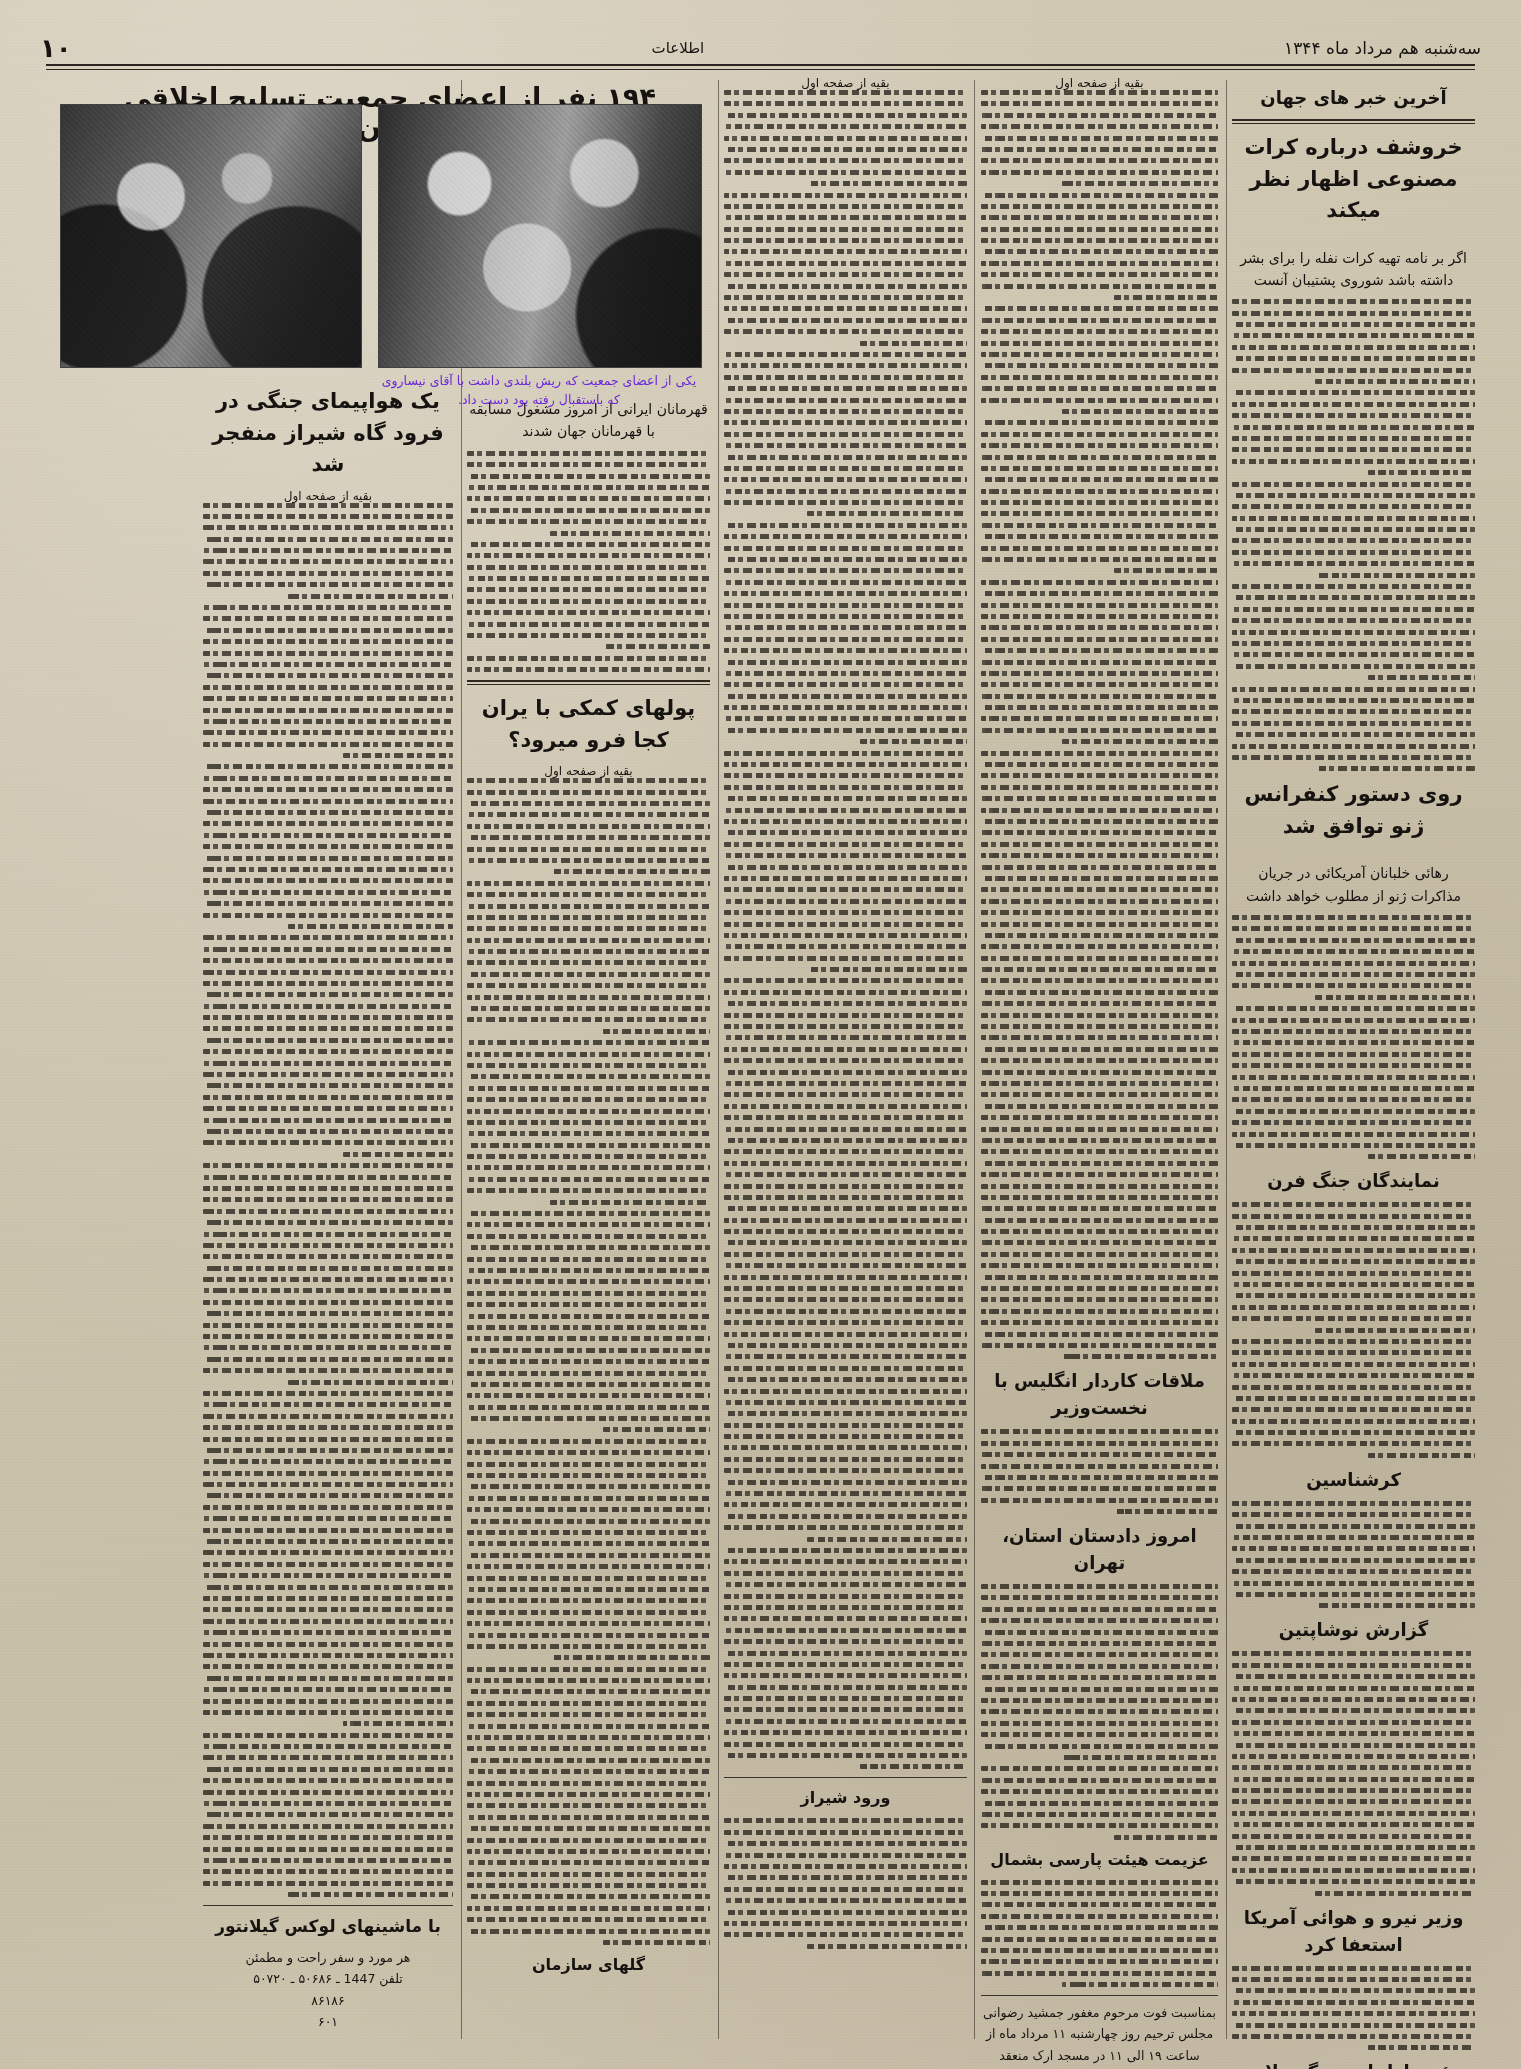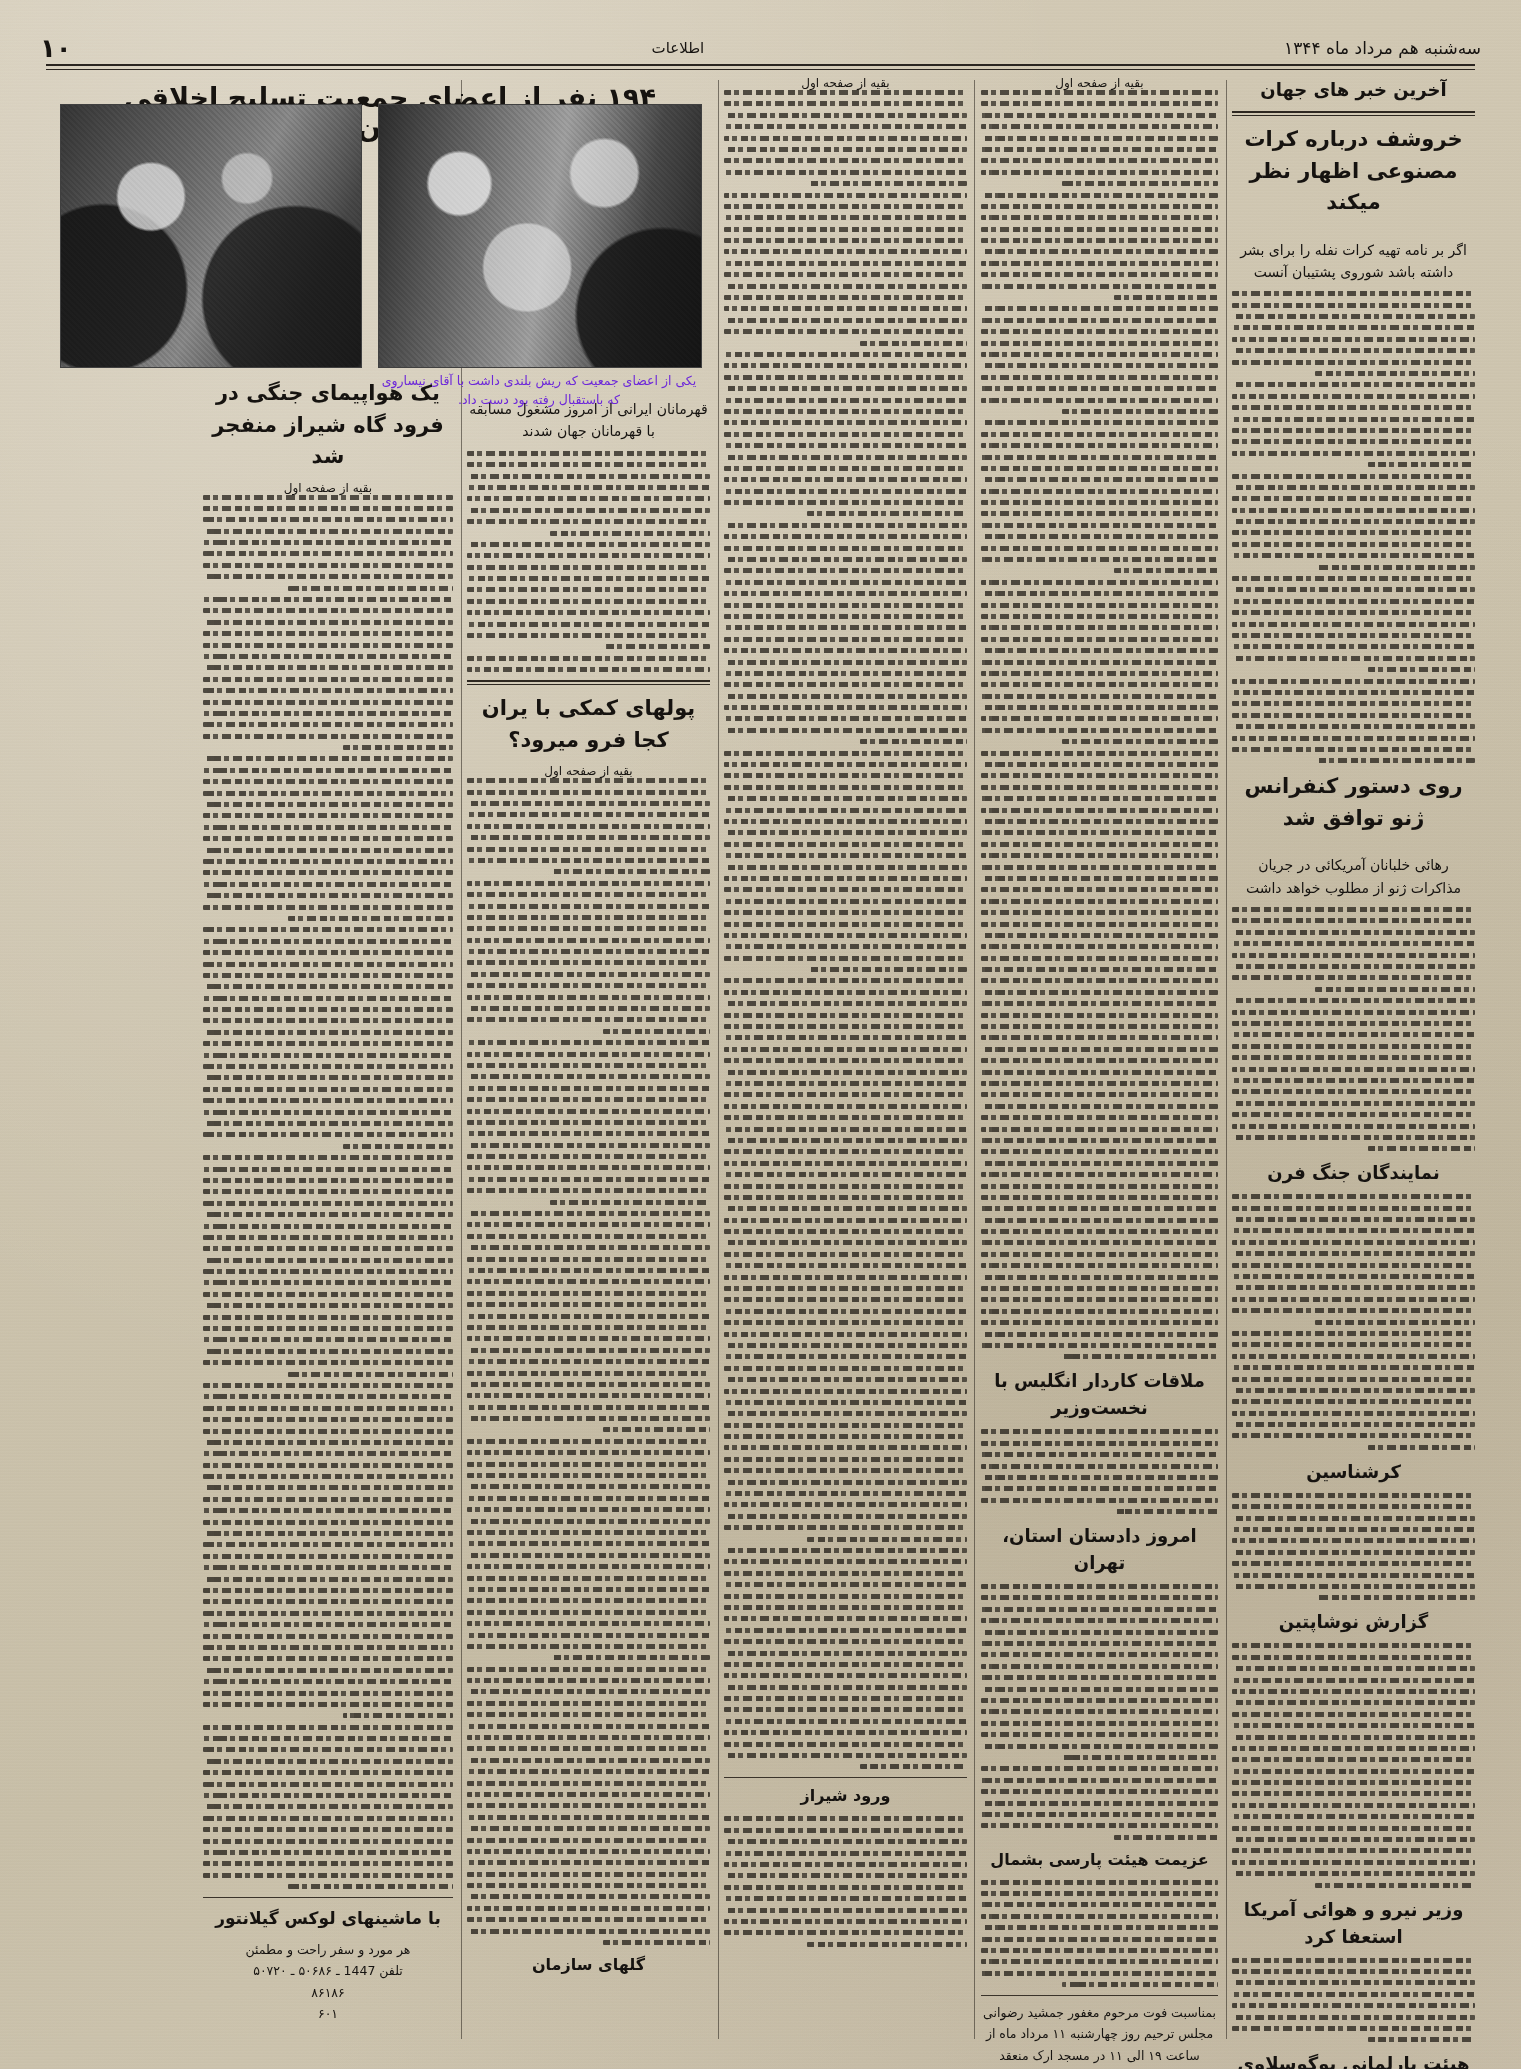--- a/index.html
+++ b/index.html
@@ -45,21 +45,21 @@
 
   .c1{right:46px;width:243px;}   
   .c2{right:303px;width:237px;}  
   .c3{right:554px;width:243px;}  
   .c4{right:811px;width:243px;}  
   .c5{right:1068px;width:250px;} 
 
   h2.hl{
     font-family:"DejaVu Sans", sans-serif;
     font-weight:bold;text-align:center;line-height:1.5;
-    margin:0 0 8px 0;
+    margin:8px 0 8px 0;
   }
   .hl-xl{font-size:25px;}
   .hl-lg{font-size:21px;}
   .hl-md{font-size:18px;}
   .hl-sm{font-size:16px;}
   .sub{font-size:14px;text-align:center;line-height:1.6;margin:20px 0 8px;}
   .dblline{border-top:2px solid #2e2821;border-bottom:1px solid #2e2821;height:2px;margin:8px 0;}
 
   
   .body{margin:0 0 8px 0;}

